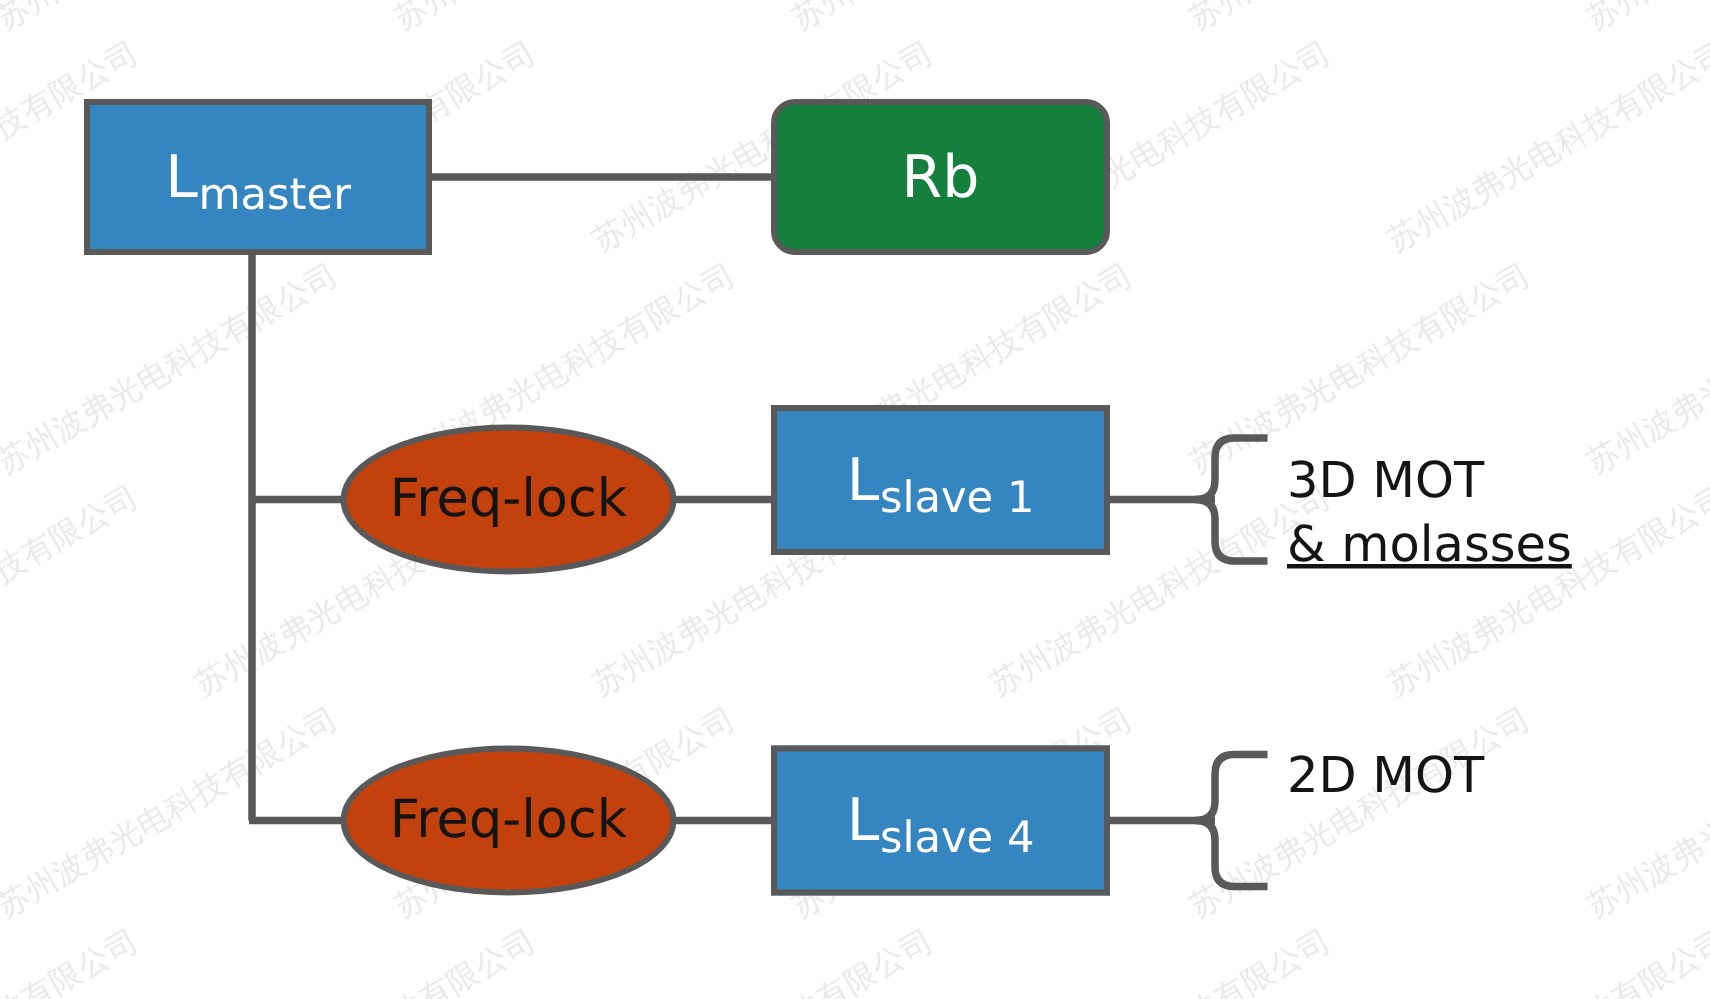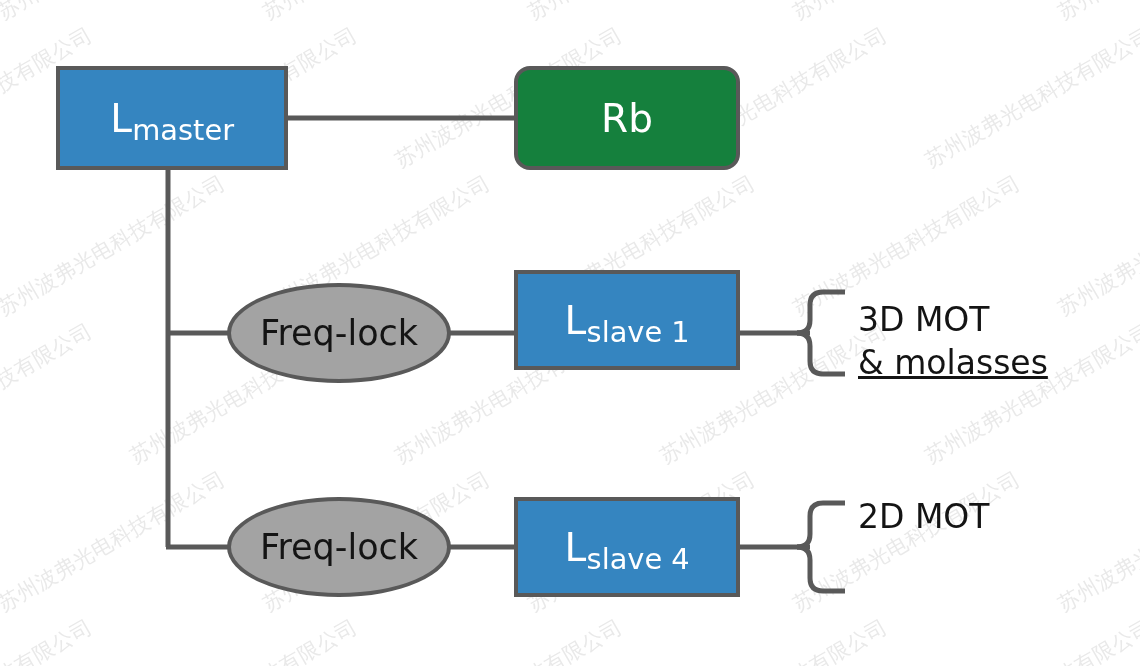--- a/index.html
+++ b/index.html
@@ -60,21 +60,21 @@
     background: #15803d;
     color: #ffffff;
     border-radius: 16px;
   }
   .node-ellipse {
     position: absolute;
     box-sizing: border-box;
     display: flex;
     align-items: center;
     justify-content: center;
-    background: #a3a3a3;
+    background: #c2410c;
     border: 4px solid #595959;
     border-radius: 50%;
     color: #141414;
   }
   .node-label {
     font-size: 39px;
     line-height: 1;
     white-space: nowrap;
   }
   .node-label sub {

